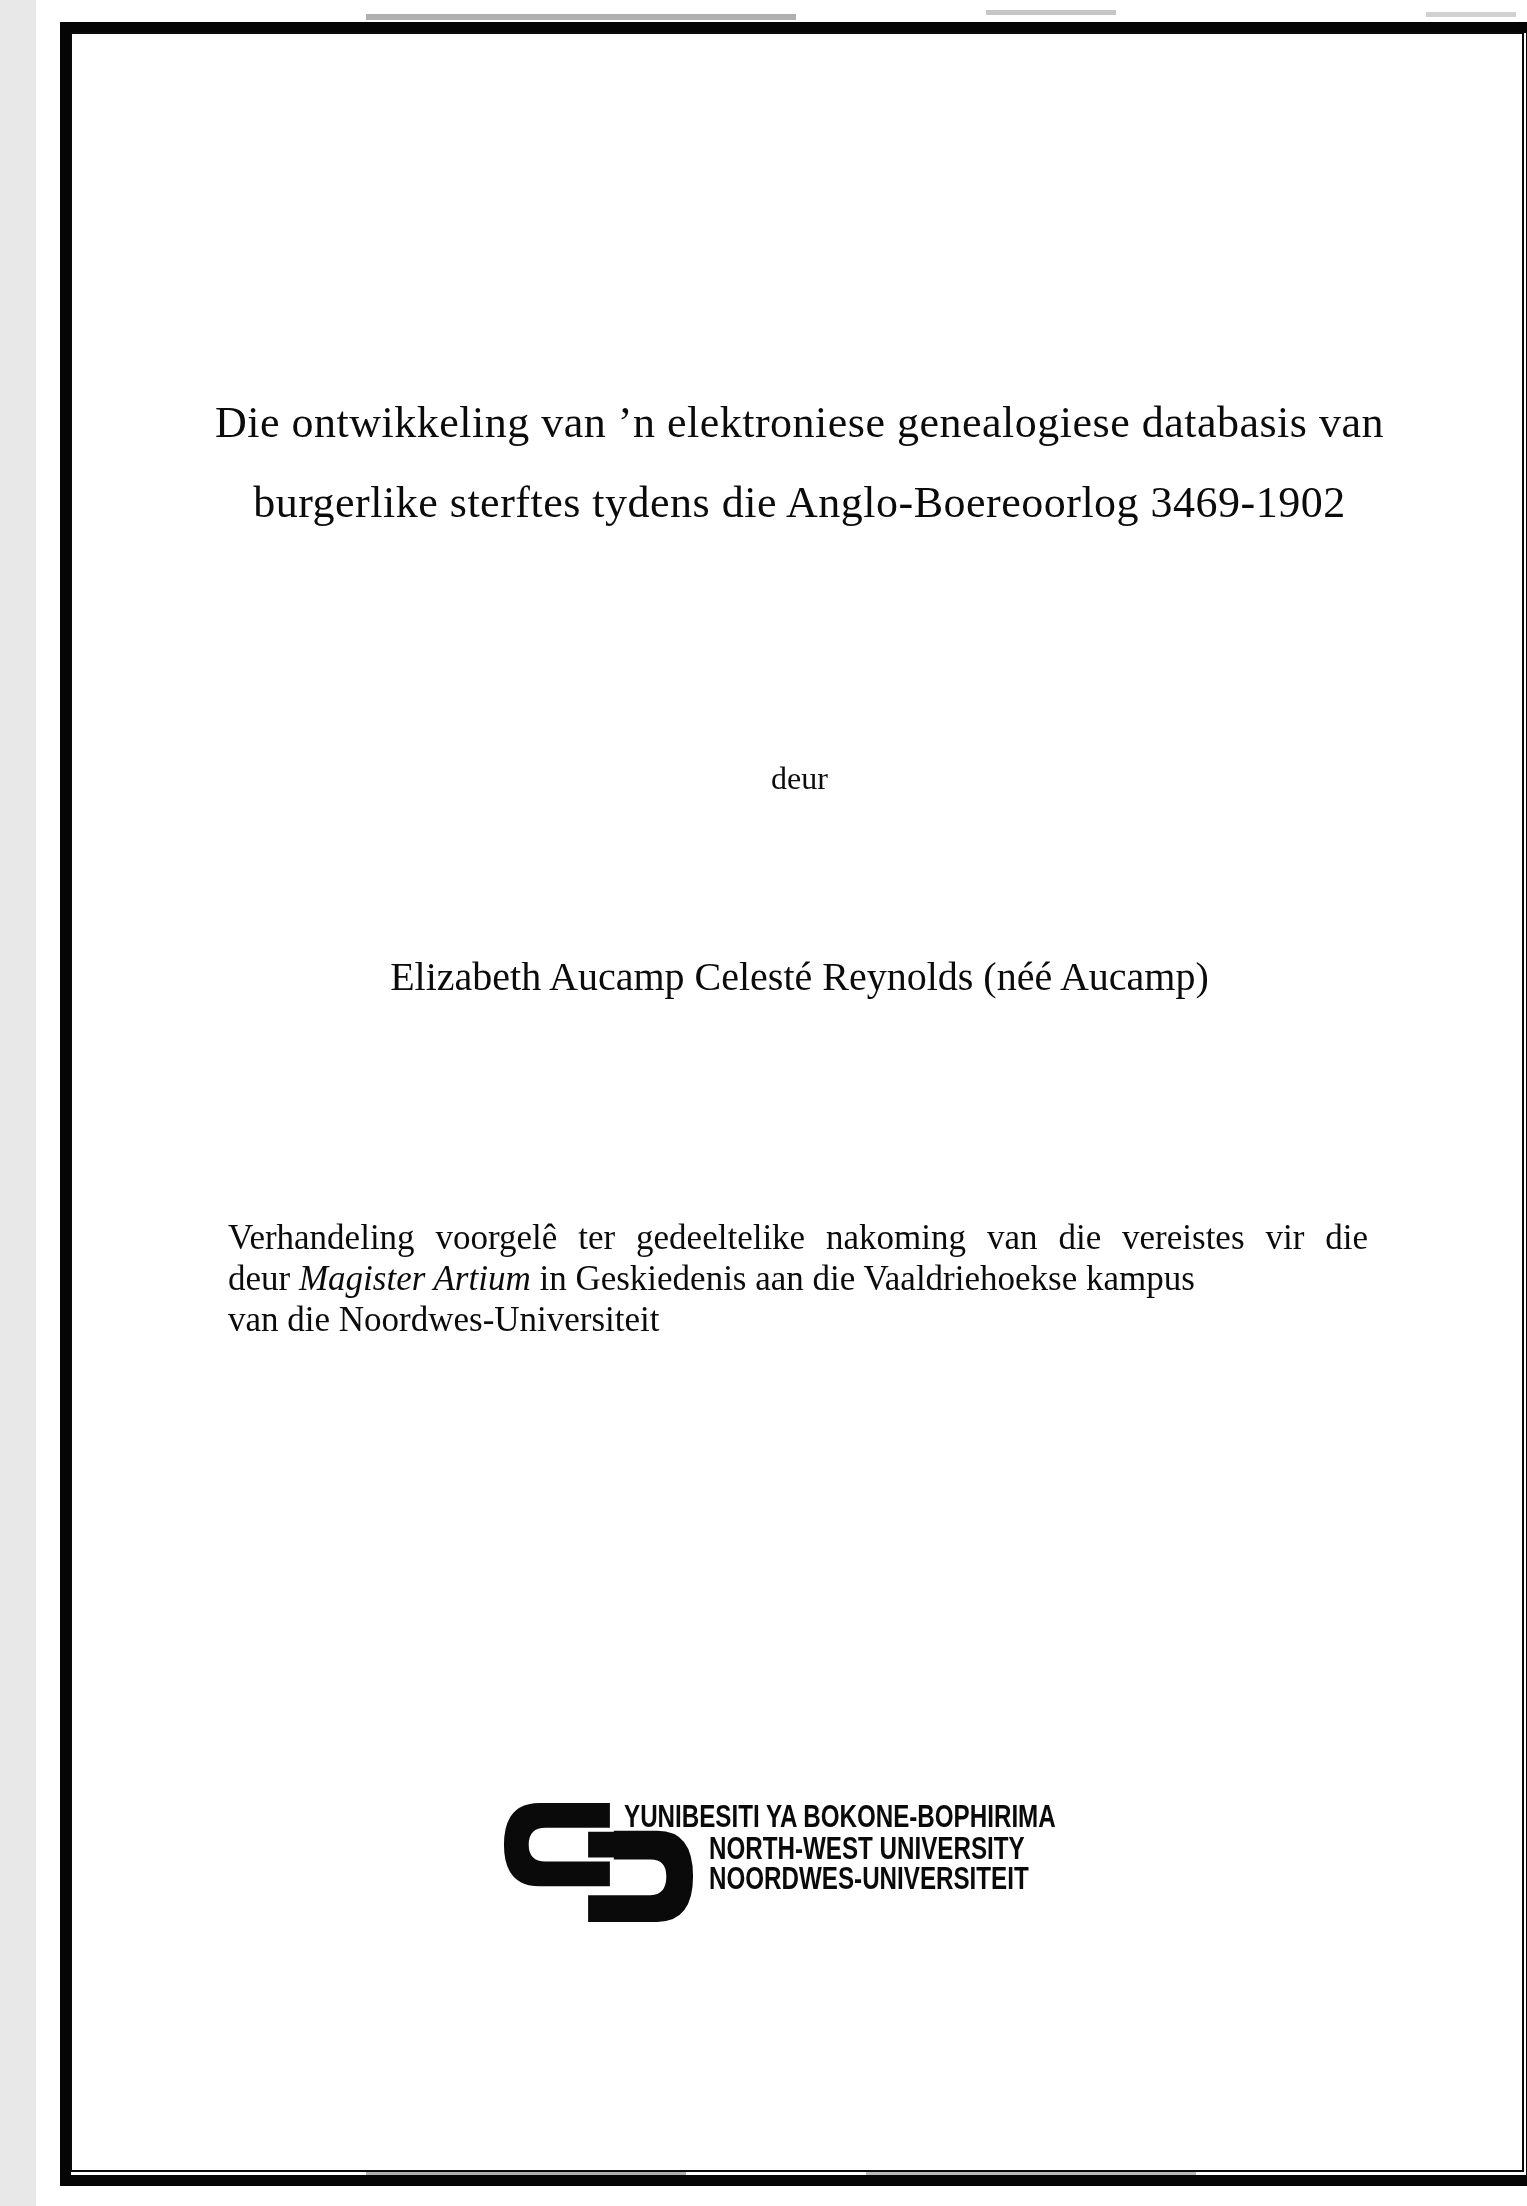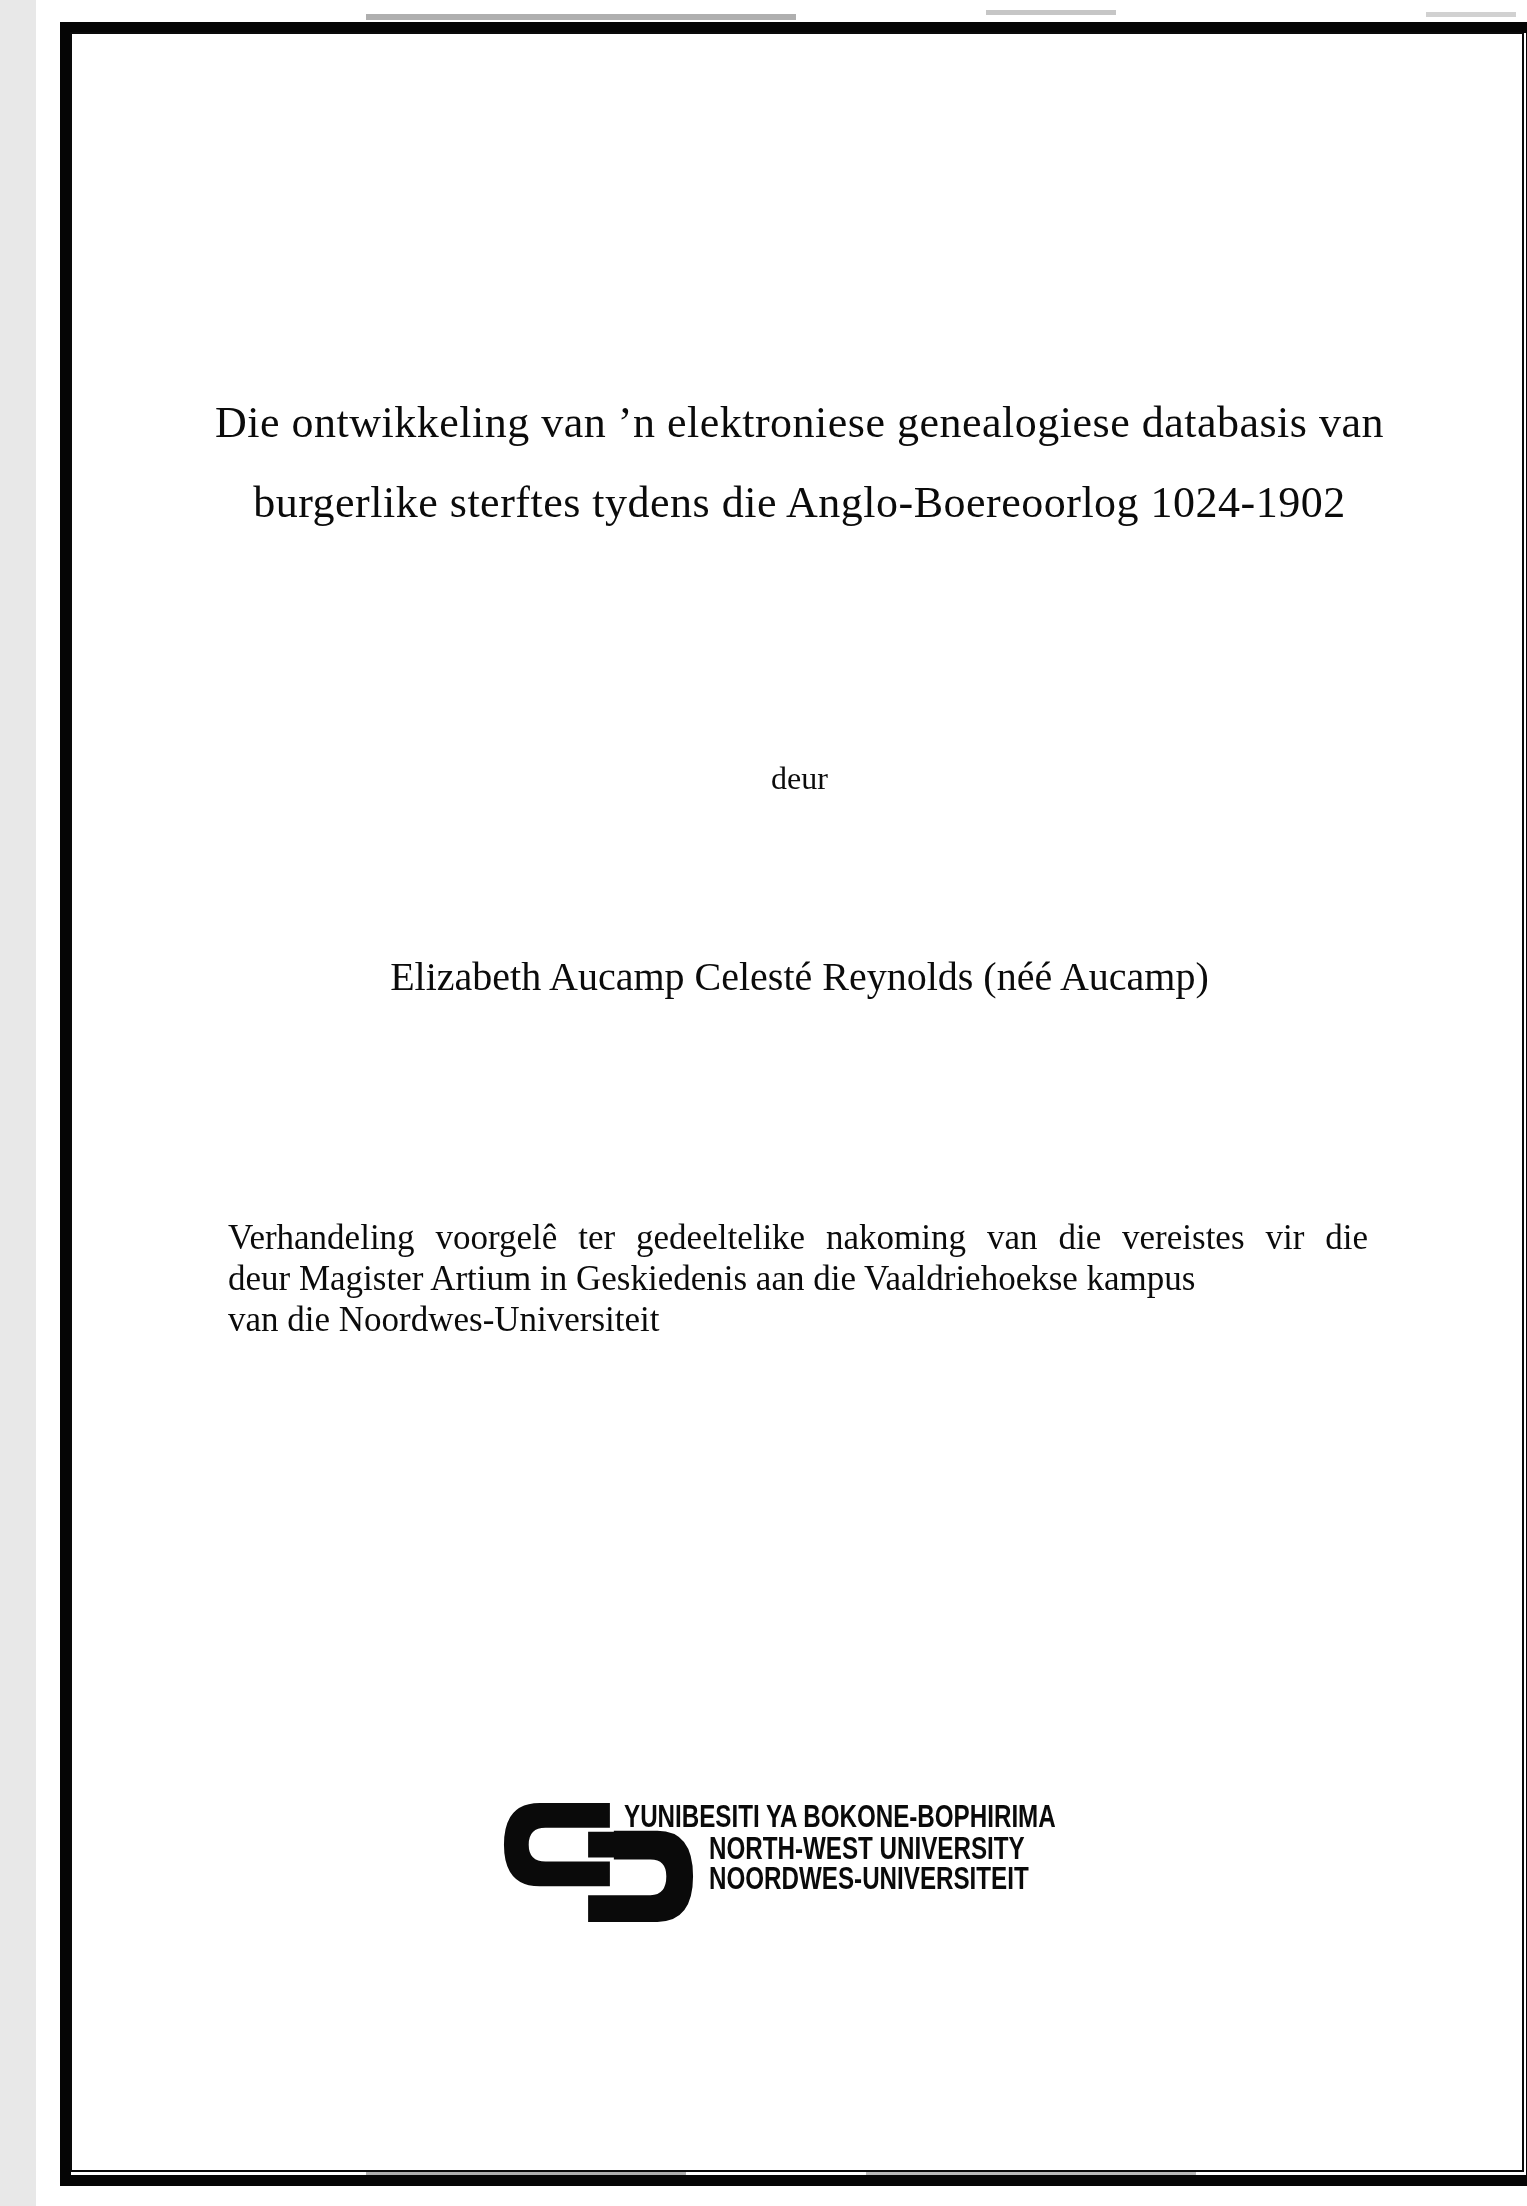--- a/index.html
+++ b/index.html
@@ -60,21 +60,21 @@
     left: 192px;
     top: 1217px;
     width: 1140px;
     font-size: 35px;
     line-height: 41px;
   }
   .stmt-line1 {
     text-align: justify;
     text-align-last: justify;
   }
-  .italic { }
+  .italic { font-style: italic; }
 
   .supervisor-block {
     position: absolute;
     left: 192px;
     top: 1636px;
     font-size: 35px;
     line-height: 46px;
   }
 
   .logo-mark {
@@ -109,21 +109,21 @@
   <div class="smudge" style="left:950px; top:10px; width:130px; height:5px; opacity:.25;"></div>
   <div class="smudge" style="left:1390px; top:12px; width:90px; height:5px; opacity:.2;"></div>
   <div class="smudge" style="left:330px; top:2171px; width:320px; height:8px; opacity:.35;"></div>
   <div class="smudge" style="left:830px; top:2171px; width:330px; height:8px; opacity:.3;"></div>
 
   <div class="frame-outer"></div>
   <div class="frame-inner"></div>
 
   <div class="centered-block title">
     <div>Die ontwikkeling van ’n elektroniese genealogiese databasis van</div>
-    <div>burgerlike sterftes tydens die Anglo-Boereoorlog 1024-1902</div>
+    <div>burgerlike sterftes tydens die Anglo-Boereoorlog 3469-1902</div>
   </div>
 
   <div class="centered-block byline">deur</div>
 
   <div class="centered-block author">Elizabeth Aucamp Celesté Reynolds (néé Aucamp)</div>
 
   <div class="statement">
     <div class="stmt-line1">Verhandeling voorgelê ter gedeeltelike nakoming van die vereistes vir die</div>
     <div><span>deur </span><span class="italic">Magister Artium</span><span> in Geskiedenis aan die Vaaldriehoekse kampus</span></div>
     <div>van die Noordwes-Universiteit</div>

